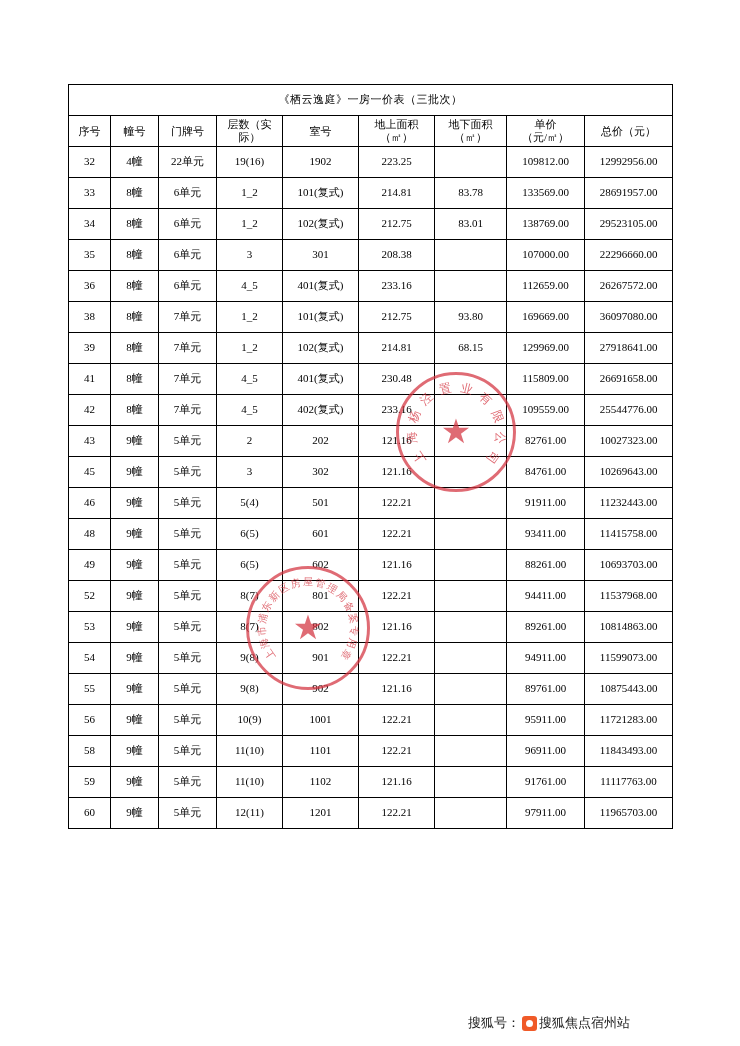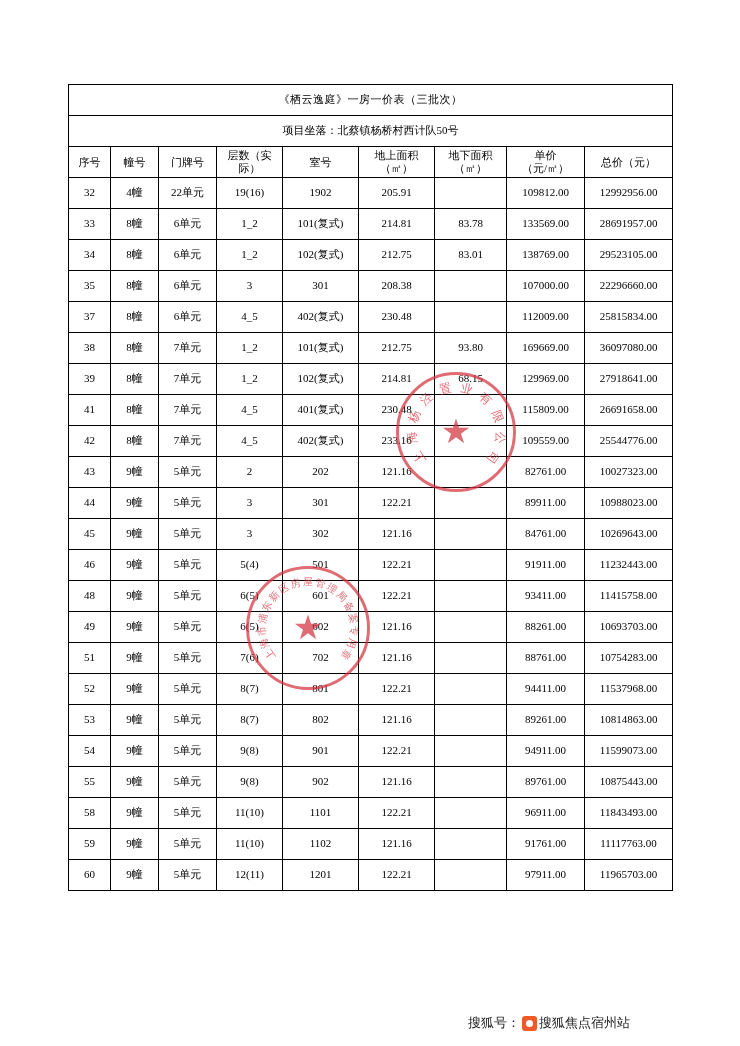--- a/index.html
+++ b/index.html
@@ -168,23 +168,20 @@
           <col class="c4">
         <col class="c5">
           <col class="c6">
           <col class="c7">
           <col class="c8">
       </colgroup>
       <tbody>
         <tr>
           <td class="title-cell" colspan="9">《栖云逸庭》一房一价表（三批次）</td>
         </tr>
-        <tr>
-          <td class="addr-cell" colspan="9"><span>项目坐落：</span><span>北蔡镇杨桥村西计队50号</span></td>
-        </tr>
         <tr class="hdr">
           <td>
               <span class="two-line">序号</span>
             </td>
           <td>
               <span class="two-line">幢号</span>
             </td>
           <td>
               <span class="two-line">门牌号</span>
             </td>
@@ -212,21 +209,21 @@
             </td>
         </tr>
       </tbody>
       <tbody id="rows-body">
           <tr>
             <td class="num">32</td>
             <td class="num">4幢</td>
             <td class="num">22单元</td>
             <td class="num">19(16)</td>
             <td class="num">1902</td>
-            <td class="num">205.91</td>
+            <td class="num">223.25</td>
             <td class="num"></td>
             <td class="num">109812.00</td>
             <td class="num">12992956.00</td>
           </tr>
           <tr>
             <td class="num">33</td>
             <td class="num">8幢</td>
             <td class="num">6单元</td>
             <td class="num">1_2</td>
             <td class="num">101(复式)</td>
@@ -251,29 +248,29 @@
             <td class="num">8幢</td>
             <td class="num">6单元</td>
             <td class="num">3</td>
             <td class="num">301</td>
             <td class="num">208.38</td>
             <td class="num"></td>
             <td class="num">107000.00</td>
             <td class="num">22296660.00</td>
           </tr>
           <tr>
-            <td class="num">37</td>
+            <td class="num">36</td>
             <td class="num">8幢</td>
             <td class="num">6单元</td>
             <td class="num">4_5</td>
-            <td class="num">402(复式)</td>
-            <td class="num">230.48</td>
-            <td class="num"></td>
-            <td class="num">112009.00</td>
-            <td class="num">25815834.00</td>
+            <td class="num">401(复式)</td>
+            <td class="num">233.16</td>
+            <td class="num"></td>
+            <td class="num">112659.00</td>
+            <td class="num">26267572.00</td>
           </tr>
           <tr>
             <td class="num">38</td>
             <td class="num">8幢</td>
             <td class="num">7单元</td>
             <td class="num">1_2</td>
             <td class="num">101(复式)</td>
             <td class="num">212.75</td>
             <td class="num">93.80</td>
             <td class="num">169669.00</td>
@@ -317,31 +314,20 @@
             <td class="num">9幢</td>
             <td class="num">5单元</td>
             <td class="num">2</td>
             <td class="num">202</td>
             <td class="num">121.16</td>
             <td class="num"></td>
             <td class="num">82761.00</td>
             <td class="num">10027323.00</td>
           </tr>
           <tr>
-            <td class="num">44</td>
-            <td class="num">9幢</td>
-            <td class="num">5单元</td>
-            <td class="num">3</td>
-            <td class="num">301</td>
-            <td class="num">122.21</td>
-            <td class="num"></td>
-            <td class="num">89911.00</td>
-            <td class="num">10988023.00</td>
-          </tr>
-          <tr>
             <td class="num">45</td>
             <td class="num">9幢</td>
             <td class="num">5单元</td>
             <td class="num">3</td>
             <td class="num">302</td>
             <td class="num">121.16</td>
             <td class="num"></td>
             <td class="num">84761.00</td>
             <td class="num">10269643.00</td>
           </tr>
@@ -372,31 +358,20 @@
             <td class="num">9幢</td>
             <td class="num">5单元</td>
             <td class="num">6(5)</td>
             <td class="num">602</td>
             <td class="num">121.16</td>
             <td class="num"></td>
             <td class="num">88261.00</td>
             <td class="num">10693703.00</td>
           </tr>
           <tr>
-            <td class="num">51</td>
-            <td class="num">9幢</td>
-            <td class="num">5单元</td>
-            <td class="num">7(6)</td>
-            <td class="num">702</td>
-            <td class="num">121.16</td>
-            <td class="num"></td>
-            <td class="num">88761.00</td>
-            <td class="num">10754283.00</td>
-          </tr>
-          <tr>
             <td class="num">52</td>
             <td class="num">9幢</td>
             <td class="num">5单元</td>
             <td class="num">8(7)</td>
             <td class="num">801</td>
             <td class="num">122.21</td>
             <td class="num"></td>
             <td class="num">94411.00</td>
             <td class="num">11537968.00</td>
           </tr>
@@ -425,20 +400,31 @@
           <tr>
             <td class="num">55</td>
             <td class="num">9幢</td>
             <td class="num">5单元</td>
             <td class="num">9(8)</td>
             <td class="num">902</td>
             <td class="num">121.16</td>
             <td class="num"></td>
             <td class="num">89761.00</td>
             <td class="num">10875443.00</td>
+          </tr>
+          <tr>
+            <td class="num">56</td>
+            <td class="num">9幢</td>
+            <td class="num">5单元</td>
+            <td class="num">10(9)</td>
+            <td class="num">1001</td>
+            <td class="num">122.21</td>
+            <td class="num"></td>
+            <td class="num">95911.00</td>
+            <td class="num">11721283.00</td>
           </tr>
           <tr>
             <td class="num">58</td>
             <td class="num">9幢</td>
             <td class="num">5单元</td>
             <td class="num">11(10)</td>
             <td class="num">1101</td>
             <td class="num">122.21</td>
             <td class="num"></td>
             <td class="num">96911.00</td>

